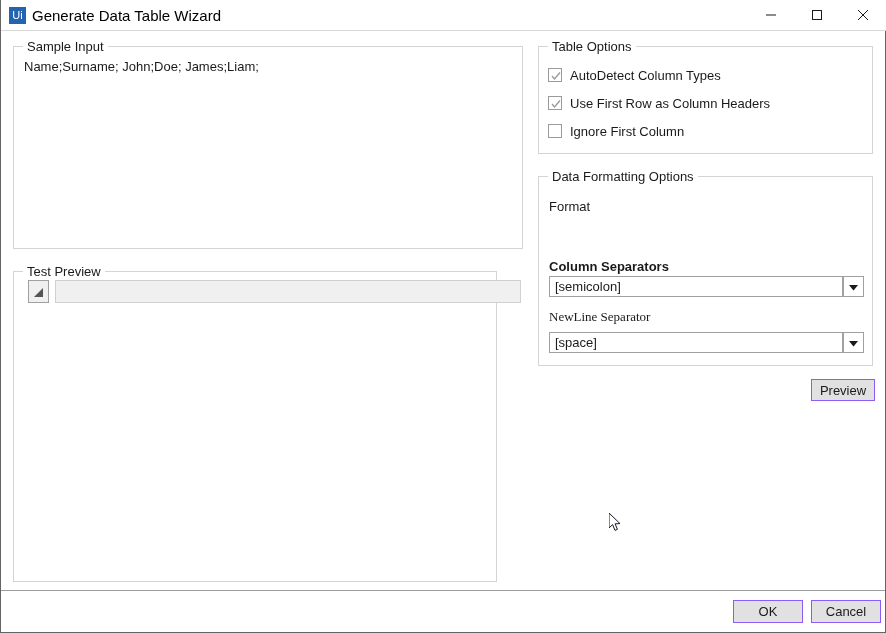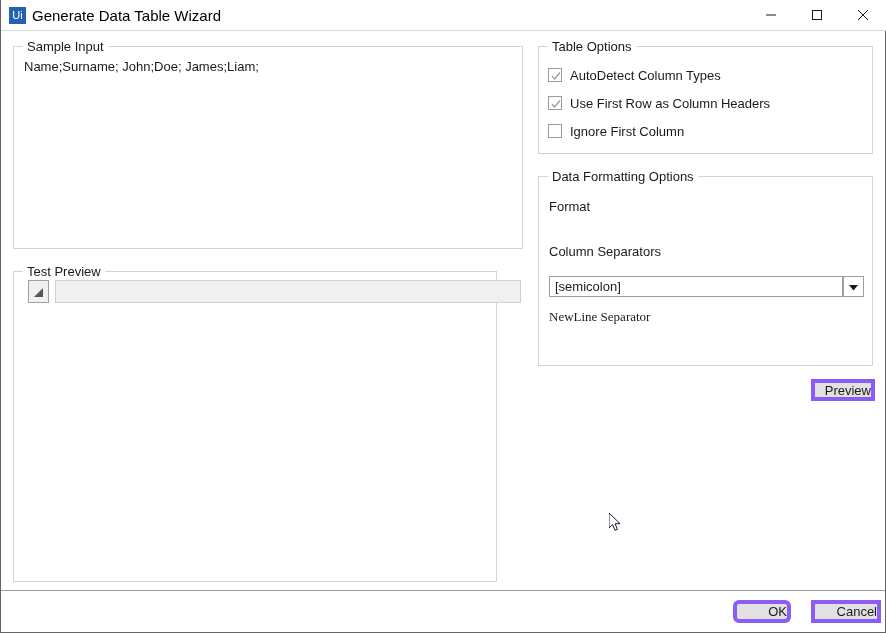--- a/index.html
+++ b/index.html
@@ -144,21 +144,21 @@
 
   
   .field-label {
     position: absolute;
     left: 10px;
     font-size: 13px;
     color: #1a1a1a;
     white-space: nowrap;
   }
   #lbl-format   { top: 22px; }
-  #lbl-colsep   { top: 67px; }
+  #lbl-colsep   { top: 82px; font-weight: bold; }
   #lbl-newline  { top: 132px; font-family: Liberation Serif, serif; }
 
   
   .combo {
     position: absolute;
     left: 10px;
     width: 315px; height: 21px;
   }
   #combo-format  { top: 43px; }
   #combo-colsep  { top: 99px; }
@@ -208,30 +208,30 @@
   }
   .combo-editable .combo-button svg {
     position: absolute;
     left: 5px; top: 8px;
   }
 
   
   .pushbtn {
     position: absolute;
     background: #e1e1e1;
-    border: 4px solid #8b5cf6;
+    border: 1px solid #8b5cf6;
     font-family: "Liberation Sans", sans-serif;
     font-size: 13px;
     color: #1a1a1a;
     padding: 0;
     cursor: default;
-    text-align: right;
+    text-align: center;
   }
   #btn-preview { left: 810px; top: 379px; width: 64px; height: 22px; }
-  #btn-ok      { left: 732px; top: 600px; width: 58px; height: 23px; border-radius: 6px; }
+  #btn-ok      { left: 732px; top: 600px; width: 70px; height: 23px; }
   #btn-cancel  { left: 810px; top: 600px; width: 70px; height: 23px; }
 
   
   #bottom-bar {
     position: absolute;
     left: 0; top: 590px;
     width: 884px; height: 42px;
     background: #ffffff;
     border-top: 1px solid #9c9c9c;
   }
@@ -341,20 +341,32 @@
       <div class="combo-button">
         <span>
           <svg width="9" height="6" viewBox="0 0 9 6">
               <polygon points="0,0 9,0 4.5,5.5" fill="#1a1a1a"></polygon>
             </svg>
         </span>
       </div>
     </div>
 
     <div class="field-label" id="lbl-newline">NewLine Separator</div>
+    <div class="combo combo-editable" id="combo-newline">
+      <div class="combo-textbox">
+        <span class="combo-value">[space]</span>
+      </div>
+      <div class="combo-button">
+        <span>
+          <svg width="9" height="6" viewBox="0 0 9 6">
+              <polygon points="0,0 9,0 4.5,5.5" fill="#1a1a1a"></polygon>
+            </svg>
+        </span>
+      </div>
+    </div>
   </div>
 
   <button class="pushbtn" id="btn-preview">Preview</button>
 
   <div id="bottom-bar"></div>
   <button class="pushbtn" id="btn-ok">OK</button>
   <button class="pushbtn" id="btn-cancel">Cancel</button>
 
   <div id="cursor">
     <svg width="14" height="20" viewBox="0 0 14 20">

